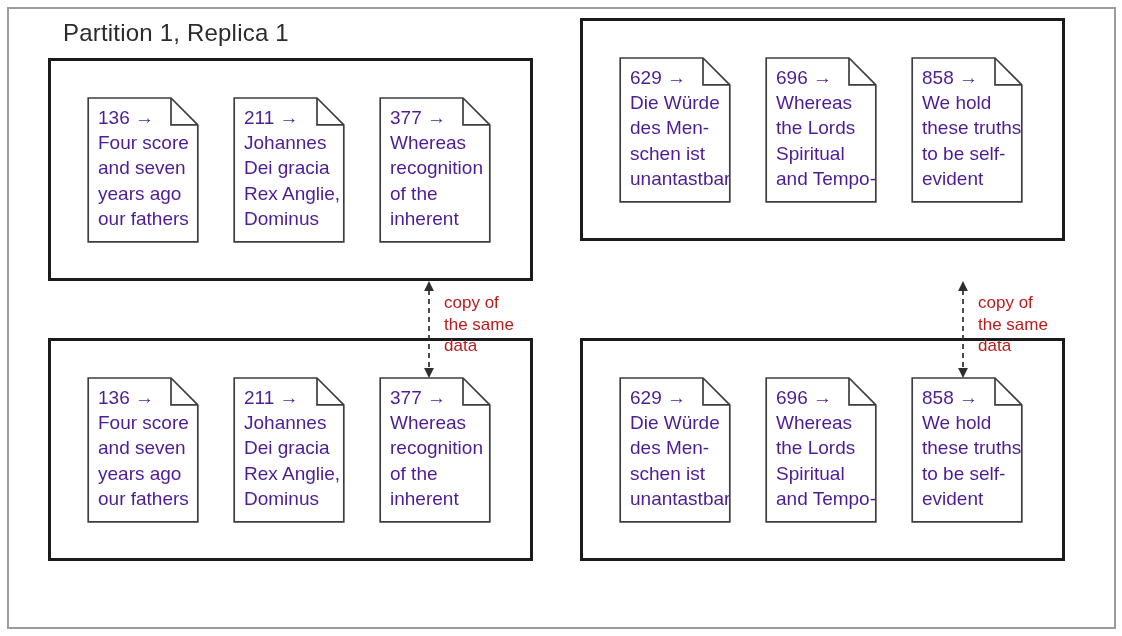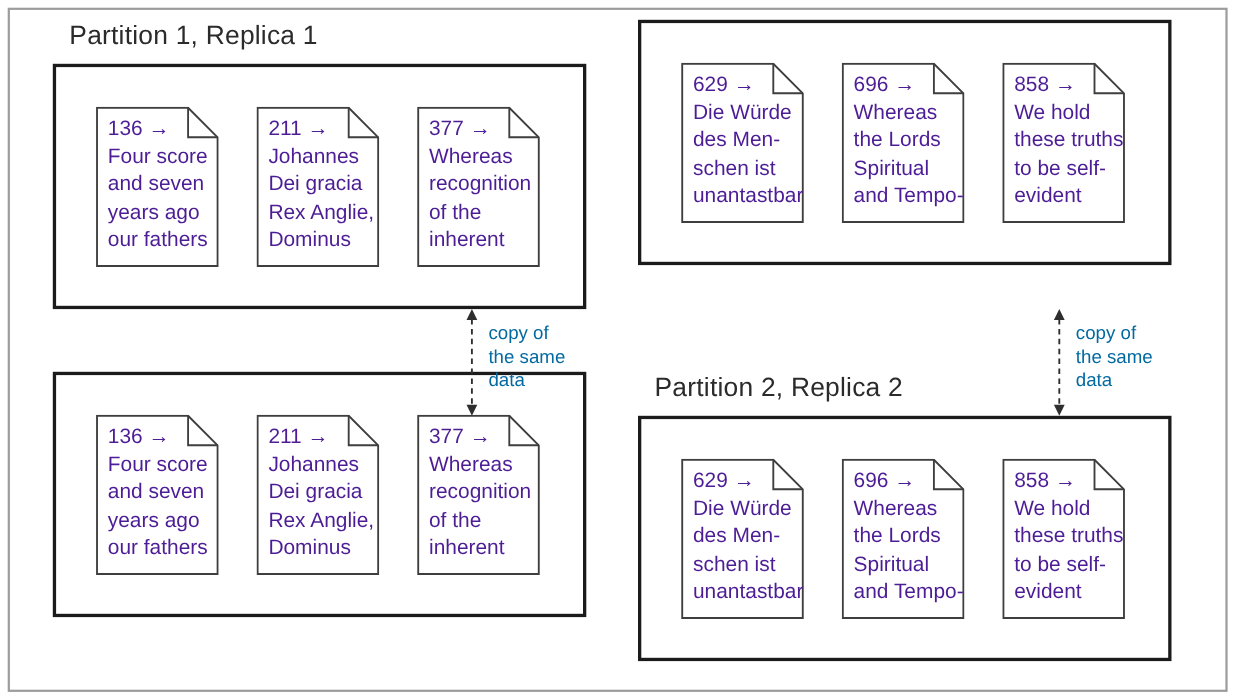--- a/index.html
+++ b/index.html
@@ -28,21 +28,21 @@
   .doc-svg .fold { fill:none; stroke:#3e3e3e; stroke-width:1.7; stroke-linejoin:miter; }
   .doc-text {
     position:absolute; inset:0; padding:8px 1px 0 11px;
     font-size:19px; line-height:25.4px; color:#4c1d95; white-space:nowrap;
   }
   .connector { position:absolute; top:281px; height:97px; display:flex; align-items:flex-start; gap:8px; }
   .connector svg { display:block; }
   .connector .shaft { stroke:#2e2e2e; stroke-width:1.7; }
   .connector .head { fill:#2e2e2e; }
   .connector-label {
-    font-size:17px; line-height:21.5px; color:#0369a1;
+    font-size:17px; line-height:21.5px; color:#b91c1c;
     white-space:pre-line; margin-top:11px;
   }
   #group-p1r1 { left:48px;  top:18px;  }
   #group-p2r1 { left:580px; top:18px;  }
   #group-p1r2 { left:48px;  top:338px; }
   #group-p2r2 { left:580px; top:338px; }
   #connector-left  { left:422px; }
   #connector-right { left:956px; }
 </style>
 </head>
@@ -178,21 +178,20 @@
           <div>Whereas</div>
           <div>recognition</div>
           <div>of the</div>
           <div>inherent</div>
         </figcaption>
       </figure>
     </div>
   </section>
 
   <section class="group" id="group-p2r2">
-    <h2 class="group-title">Partition 2, Replica 2</h2>
     <div class="pbox">
       <figure class="doc">
         <svg class="doc-svg" viewBox="0 0 112 146">
           <path class="page" d="M1.2,1 H84 L110.8,27.8 V144.8 H1.2 Z"></path>
             <path class="fold" d="M84,1 V27.8 H110.8"></path>
         </svg>
         <figcaption class="doc-text">
           <div>629 →</div>
           <div>Die Würde</div>
           <div>des Men-</div>

